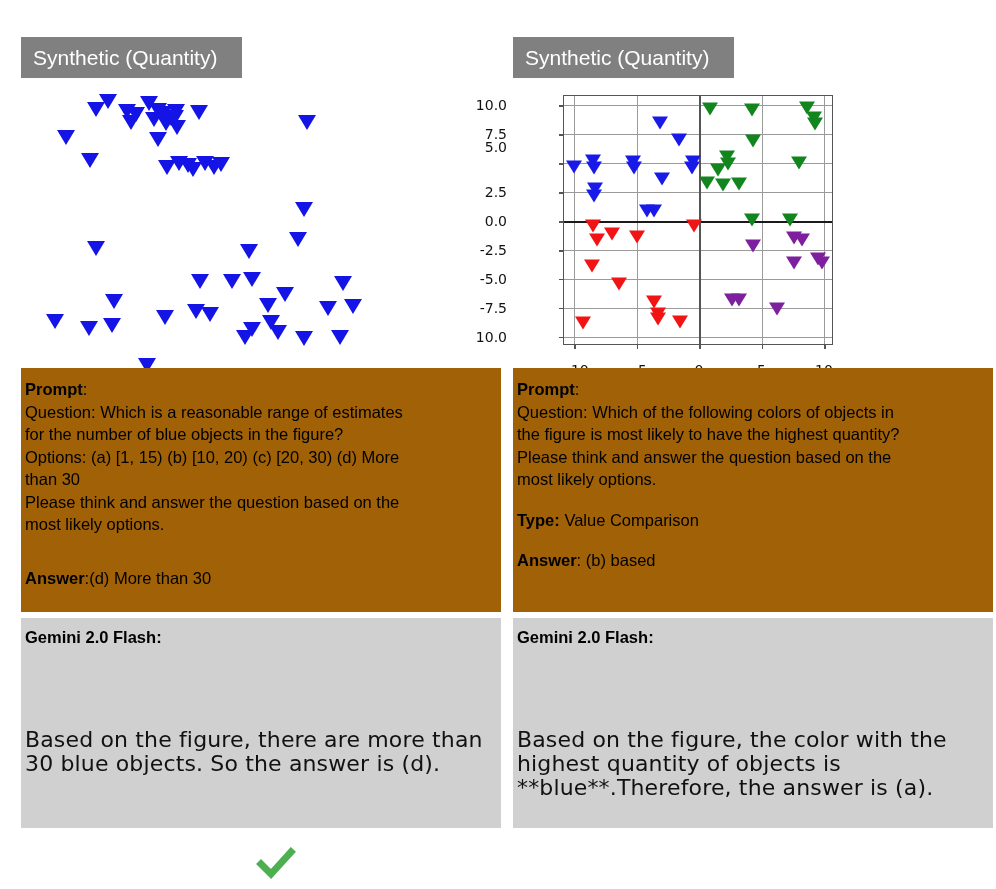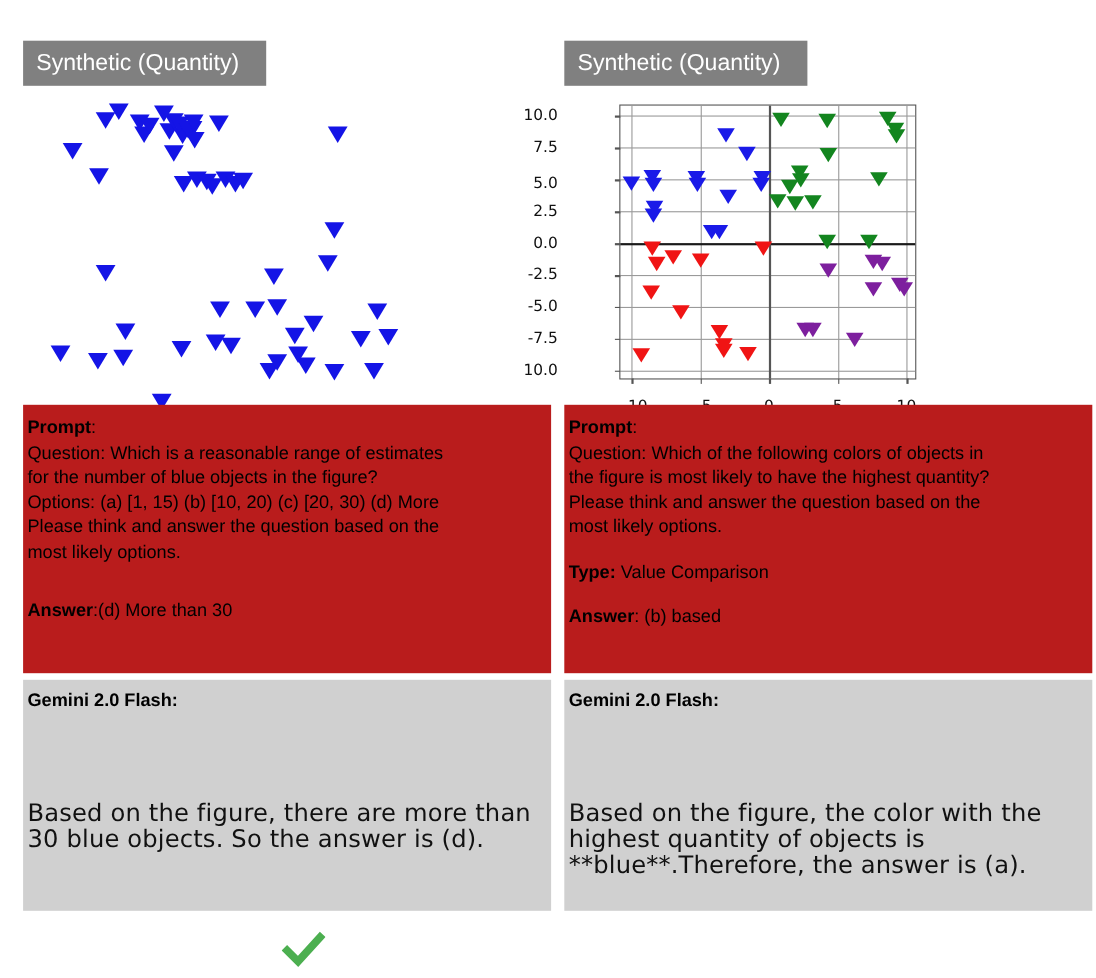--- a/index.html
+++ b/index.html
@@ -160,21 +160,21 @@
 
   
   .block {
     position: absolute;
     left: 0;
     width: 480px;
     box-sizing: border-box;
     padding: 10px 4px 10px 4px;
   }
   .block-prompt {
-    background: #b91c1c;
+    background: #a16207;
     top: 368px;
     height: 244px;
   }
   .block-gemini {
     background: #d0d0d0;
     top: 618px;
     height: 210px;
   }
   .ptext {
     font-size: 16.5px;
@@ -282,20 +282,21 @@
         <div class="tri" style="left: 25px; top: 230px; border-top-color: rgb(20, 20, 230);"></div>
         <div class="tri" style="left: 170px; top: 190px; border-top-color: rgb(20, 20, 230);"></div>
       </div>
   </div>
 
   <div class="block block-prompt">
     <p class="ptext"><b>Prompt</b><span>:</span></p>
     <p class="ptext">Question: Which is a reasonable range of estimates</p>
     <p class="ptext">for the number of blue objects in the figure?</p>
     <p class="ptext">Options: (a) [1, 15) (b) [10, 20) (c) [20, 30) (d) More</p>
+    <p class="ptext">than 30</p>
     <p class="ptext">Please think and answer the question based on the</p>
     <p class="ptext">most likely options.</p>
     <div class="spacer-sm"></div>
     <div class="spacer-md"></div>
     <p class="ptext"><b class="label-bold">Answer</b><span>:(d) More than 30</span></p>
   </div>
 
   <div class="block block-gemini">
     <p class="gem-title">Gemini 2.0 Flash:</p>
     <div class="gem-body">Based on the figure, there are more than 30 blue objects. So the answer is (d).</div>
@@ -316,21 +317,21 @@
 
   <div class="chart-wrap">
     <div class="plot-frame" id="plot-frame">
         <div class="gridline-h" style="top: 9.25926px;"></div>
         <div class="ytick" style="top: 9.25926px;">10.0</div>
         <div class="ytick-mark" style="top: 9.25926px;"></div>
         <div class="gridline-h" style="top: 38.1944px;"></div>
         <div class="ytick" style="top: 38.1944px;">7.5</div>
         <div class="ytick-mark" style="top: 38.1944px;"></div>
         <div class="gridline-h" style="top: 67.1296px;"></div>
-        <div class="ytick" style="top: 71px;">5.0</div>
+        <div class="ytick" style="top: 51px;">5.0</div>
         <div class="ytick-mark" style="top: 67.1296px;"></div>
         <div class="gridline-h" style="top: 96.0648px;"></div>
         <div class="ytick" style="top: 96.0648px;">2.5</div>
         <div class="ytick-mark" style="top: 96.0648px;"></div>
         <div class="ytick" style="top: 125px;">0.0</div>
         <div class="ytick-mark" style="top: 125px;"></div>
         <div class="gridline-h" style="top: 153.935px;"></div>
         <div class="ytick" style="top: 153.935px;">-2.5</div>
         <div class="ytick-mark" style="top: 153.935px;"></div>
         <div class="gridline-h" style="top: 182.87px;"></div>

